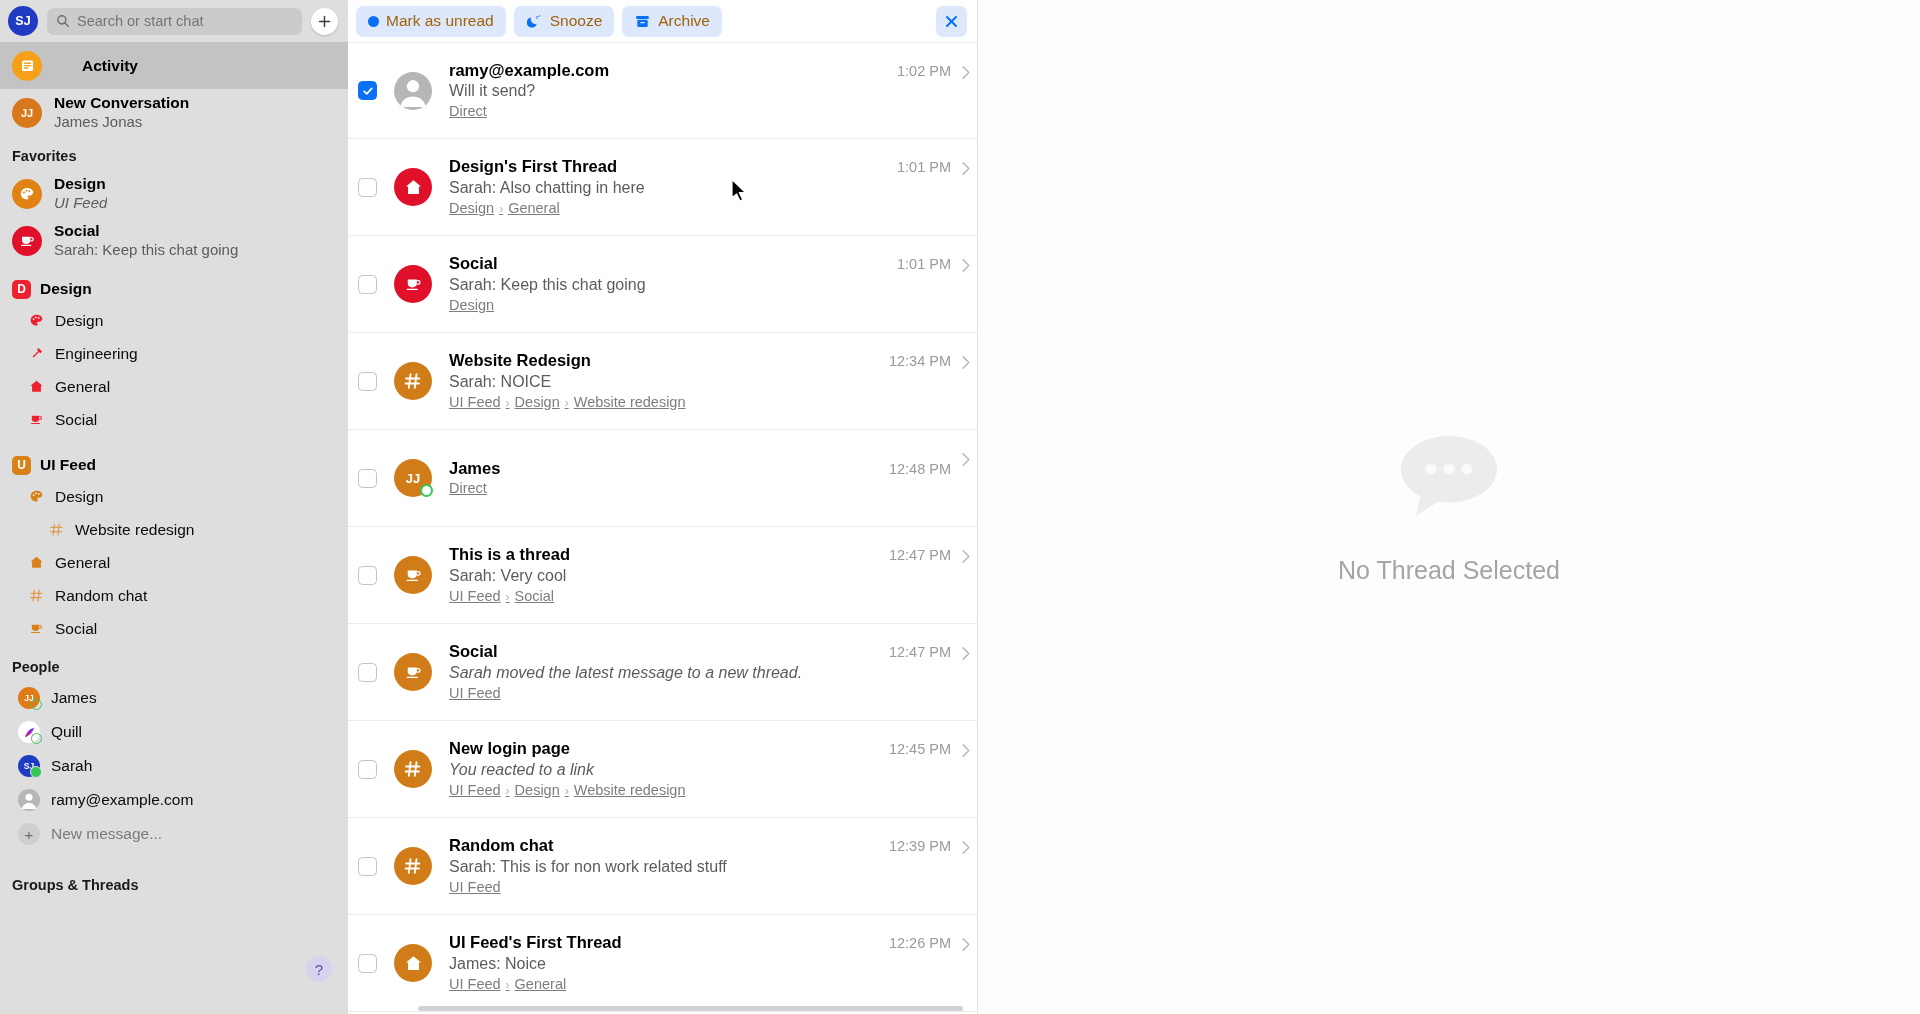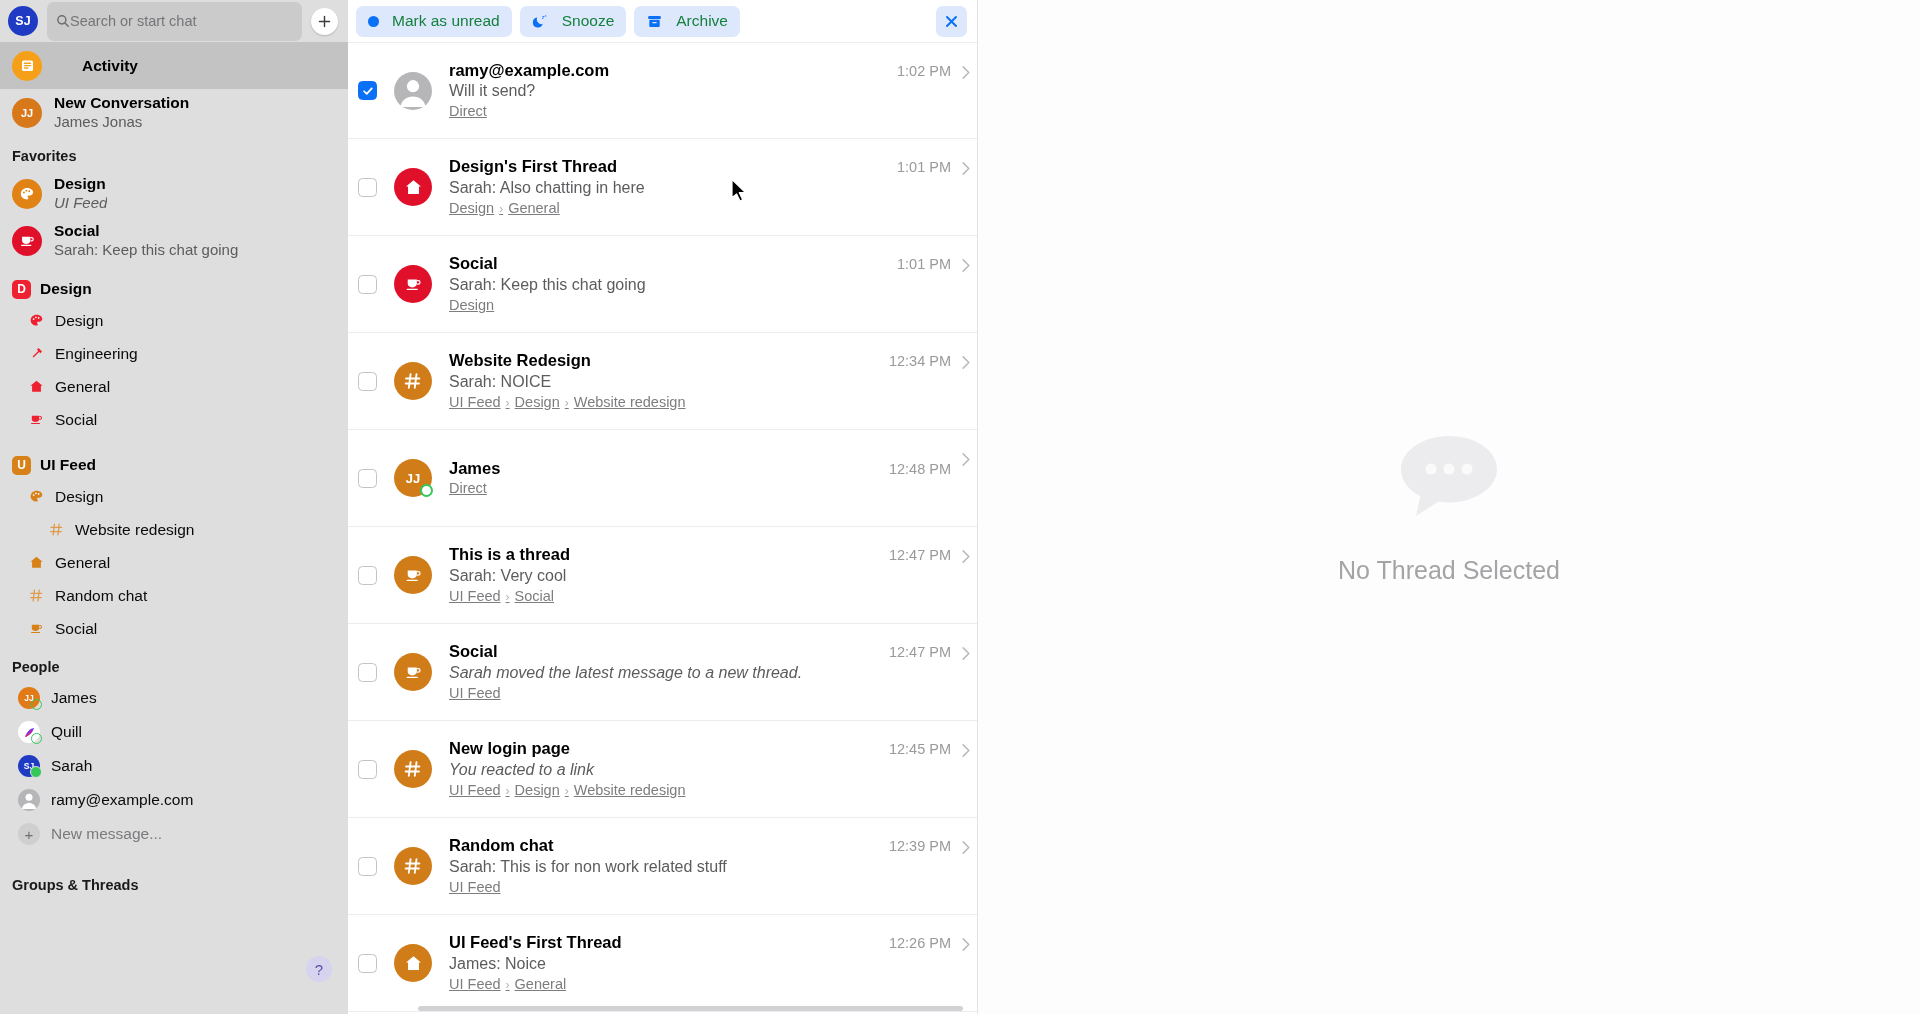--- a/index.html
+++ b/index.html
@@ -24,23 +24,23 @@
     padding: 0 10px 0 8px; gap: 9px;
   }
   .me-avatar {
     width: 30px; height: 30px; border-radius: 50%;
     background: #1f3bc4; color: #fff;
     font-size: 12.5px; font-weight: bold;
     display: flex; align-items: center; justify-content: center;
     letter-spacing: .2px; flex: 0 0 30px;
   }
   .search-box {
-    flex: 1 1 auto; height: 39px; border-radius: 7px;
+    flex: 1 1 auto; height: 27px; border-radius: 7px;
     background: #cbcbcc; display: flex; align-items: center;
-    padding: 0 9px; min-width: 0;
+    padding: 0 9px; gap: 7px; min-width: 0;
   }
   .search-box svg { flex: 0 0 14px; }
   .search-ph { color: #757578; font-size: 14.5px; white-space: nowrap; }
   .plus-btn {
     width: 27px; height: 27px; border-radius: 50%;
     background: #fff; flex: 0 0 27px;
     display: flex; align-items: center; justify-content: center;
     box-shadow: 0 1px 2px rgba(0,0,0,.18);
   }
 
@@ -116,23 +116,23 @@
     background: #fff; position: relative;
     border-right: 1px solid #e3e3e5;
     display: flex; flex-direction: column;
   }
   .toolbar {
     height: 42px; flex: 0 0 42px;
     display: flex; align-items: center; gap: 8px;
     padding: 0 10px 0 8px; background: #fff;
   }
   .tb-btn {
-    display: flex; align-items: center; gap: 13px;
+    display: flex; align-items: center; gap: 7px;
     height: 31px; padding: 0 12px; border-radius: 7px;
-    background: #dde8fd; color: #15803d;
+    background: #dde8fd; color: #a16207;
     font-size: 15.5px; white-space: nowrap;
   }
   .tb-spacer { flex: 1 1 auto; }
   .tb-close {
     width: 31px; height: 31px; border-radius: 7px;
     background: #dde8fd; color: #0a70f5;
     display: flex; align-items: center; justify-content: center;
     flex: 0 0 31px;
   }
   .dot-blue { width: 11px; height: 11px; border-radius: 50%; background: #0a70f5; flex: 0 0 11px; }

